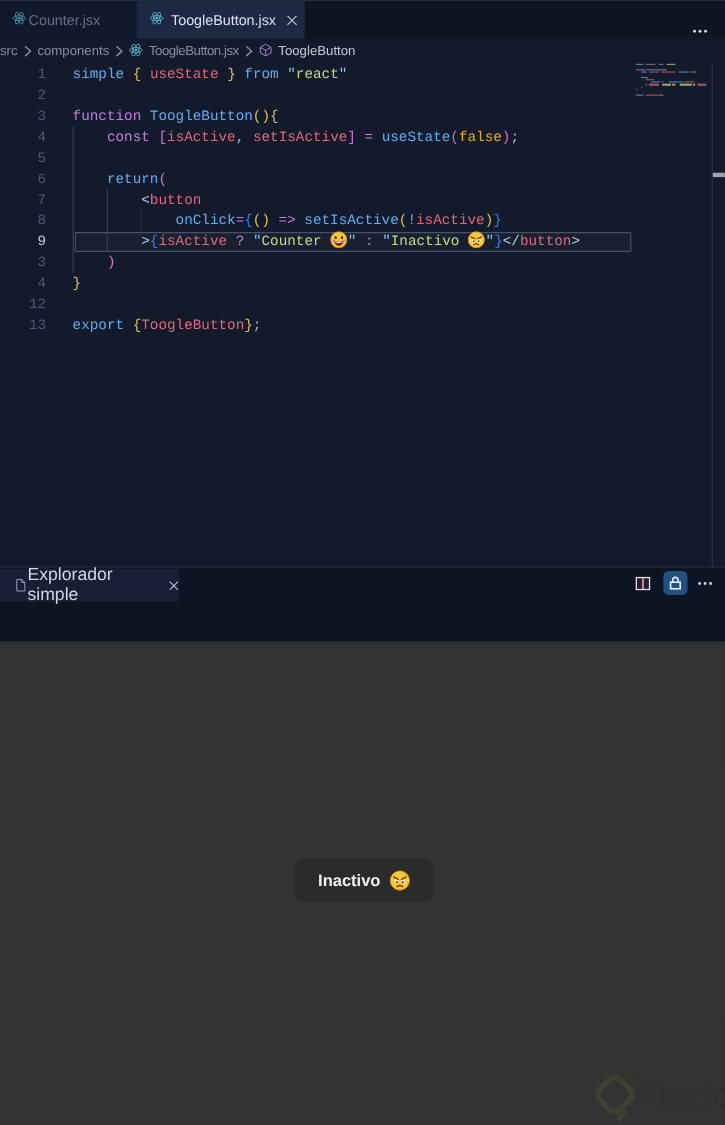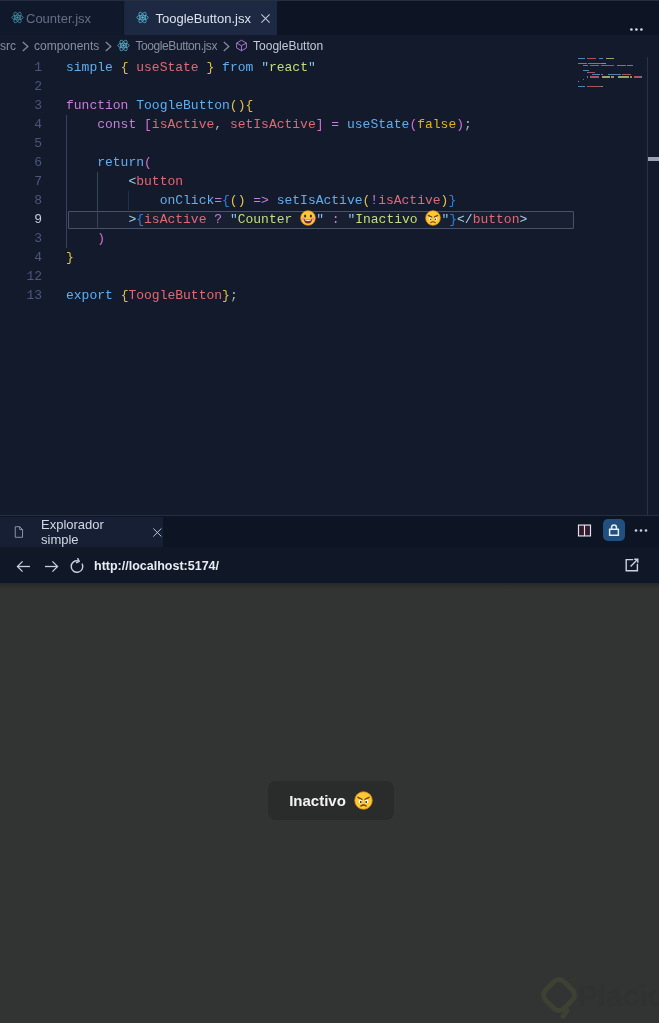--- a/index.html
+++ b/index.html
@@ -37,21 +37,21 @@
 .jx{color:#9fd5ea;} 
 .guide{position:absolute;width:1px;background:#262f45;}
 
 #minimap{position:absolute;left:575px;top:0px;width:72px;height:458px;}
 .mm{position:absolute;height:1.3px;}
 #ovr{position:absolute;left:647px;top:0px;width:12px;height:458px;border-left:1px solid #2a3346;}
 #ovrbar{position:absolute;left:648px;top:100px;width:11px;height:4px;background:#9ba3b2;}
 
 #panel{position:absolute;left:0;top:515px;width:659px;height:68px;background:#0d1424;border-top:1px solid #242d42;box-sizing:border-box;}
 #ptab{position:absolute;left:0;top:1px;width:163px;height:30px;background:#161f33;display:flex;align-items:center;}
-#ptab .lbl{font-size:13px;color:#d2d8e4;margin-left:16px;}
+#ptab .lbl{font-size:16px;color:#d2d8e4;margin-left:0;}
 #ptab .closex{margin-left:10px;font-size:13px;}
 #picons{position:absolute;right:10px;top:3px;display:flex;align-items:center;}
 #navrow{position:absolute;left:0;top:31px;width:659px;height:37px;background:#101828;}
 #url{position:absolute;left:94px;top:12px;font-size:12.5px;font-weight:bold;color:#e8ecf3;}
 
 #preview{position:absolute;left:0;top:583px;width:659px;height:440px;background:#323434;}
 #pvshadow{position:absolute;left:0;top:583px;width:659px;height:6px;background:linear-gradient(#272929,#323434);}
 #btn{position:absolute;left:268px;top:781px;width:126px;height:39px;background:#2a2b2b;border-radius:8px;display:flex;align-items:center;justify-content:center;}
 #btn .t{color:#f2f2f2;font-size:15px;font-weight:bold;margin-right:8px;}
 #wm{position:absolute;left:538px;top:970px;width:121px;height:53px;overflow:hidden;}
@@ -221,42 +221,20 @@
           <rect x="3" y="7.2" width="10" height="6.8"></rect>
           <path d="M5.2 7.2V5a2.8 2.8 0 0 1 5.6 0V7.2"></path>
         </svg>
       </span>
     <svg width="15" height="5" viewBox="0 0 15 5">
         <circle cx="2" cy="2.5" r="1.3" fill="#cdd3de"></circle>
         <circle cx="7" cy="2.5" r="1.3" fill="#cdd3de"></circle>
         <circle cx="12" cy="2.5" r="1.3" fill="#cdd3de"></circle>
       </svg>
   </div>
-  <div id="navrow">
-    <svg class="abs" style="left:16px;top:13px;" width="15" height="13" viewBox="0 0 16 14" fill="none" stroke="#c9d0dc" stroke-width="1.4">
-        <path d="M15 7H1.5"></path>
-        <path d="M7 1.5 L1.5 7 L7 12.5"></path>
-      </svg>
-    <svg class="abs" style="left:44px;top:13px;" width="15" height="13" viewBox="0 0 16 14" fill="none" stroke="#c9d0dc" stroke-width="1.4">
-        <path d="M1 7h13.5"></path>
-        <path d="M9 1.5 L14.5 7 L9 12.5"></path>
-      </svg>
-    <svg class="abs" style="left:69px;top:11px;" width="16" height="17" viewBox="0 0 16 17" fill="none" stroke="#c9d0dc" stroke-width="1.4">
-        <g transform="rotate(-30 8 8.5)">
-          <path d="M13.8 8.5a5.8 5.8 0 1 1-1.7-4.1"></path>
-          <path d="M12.6 1.4 L12.6 5.1 L9 4.9" stroke-linejoin="round"></path>
-        </g>
-      </svg>
-    <div id="url">http://localhost:5174/</div>
-    <svg class="abs" style="left:624px;top:10px;" width="16" height="16" viewBox="0 0 16 16" fill="none" stroke="#ccd3df" stroke-width="1.4">
-        <path d="M9.2 2.6H2.2V13.8H13.4V6.8"></path>
-        <path d="M10.2 2.2H13.8V5.8"></path>
-        <path d="M13.4 2.6L6.6 9.4"></path>
-      </svg>
-  </div>
 </div>
 
 <div id="preview"></div>
 <div id="pvshadow"></div>
 <div id="btn">
     <span class="t">Inactivo</span>
   <svg width="19" height="19" viewBox="0 0 36 36">
       <circle cx="18" cy="18" r="16.5" fill="#fdc835" stroke="#e8940f" stroke-width="1.6"></circle>
       <path d="M7.5 12 L15 16" stroke="#6d4309" stroke-width="2.8" stroke-linecap="round"></path>
       <path d="M28.5 12 L21 16" stroke="#6d4309" stroke-width="2.8" stroke-linecap="round"></path>

